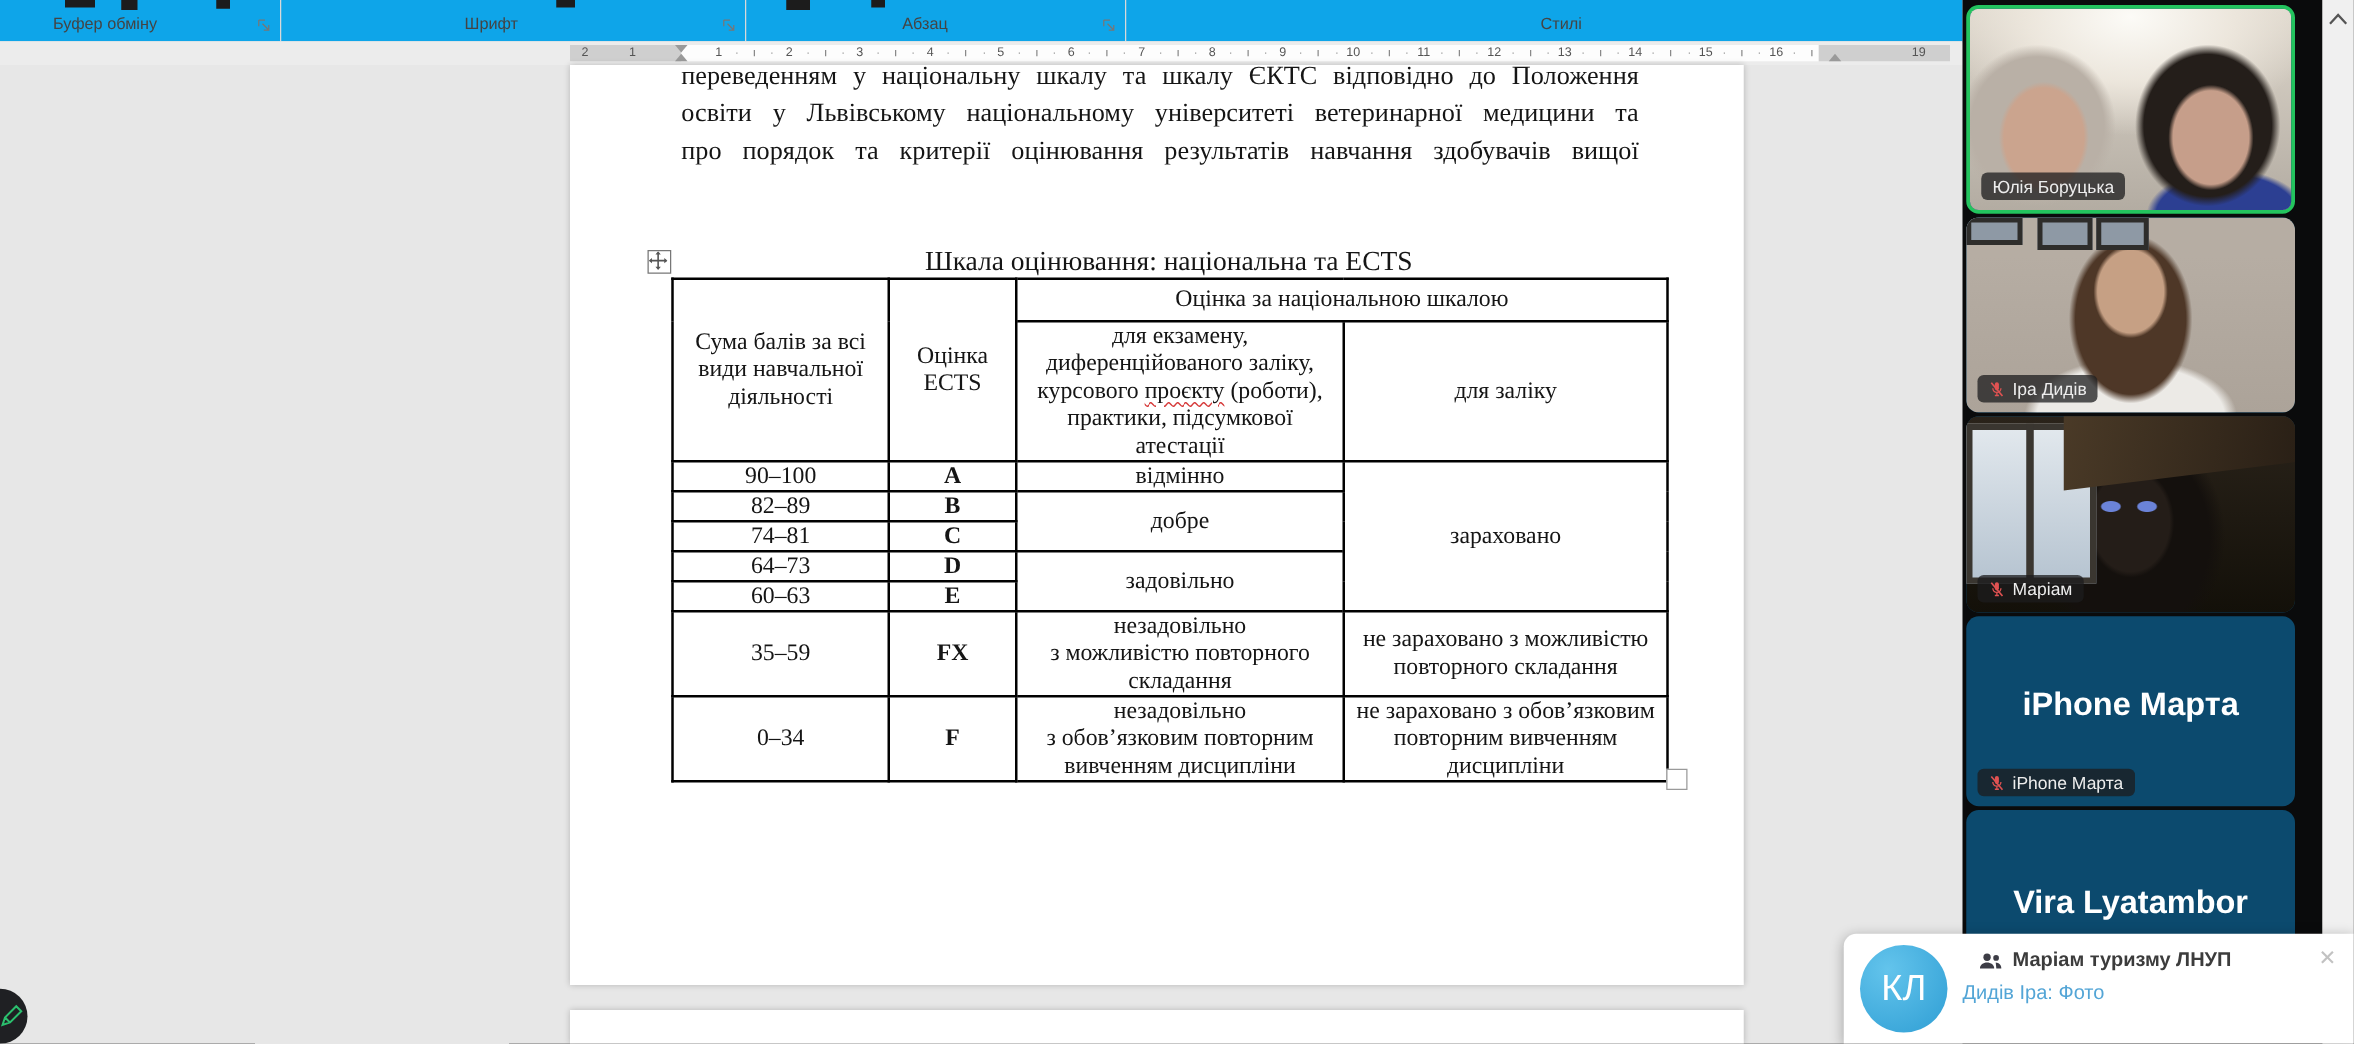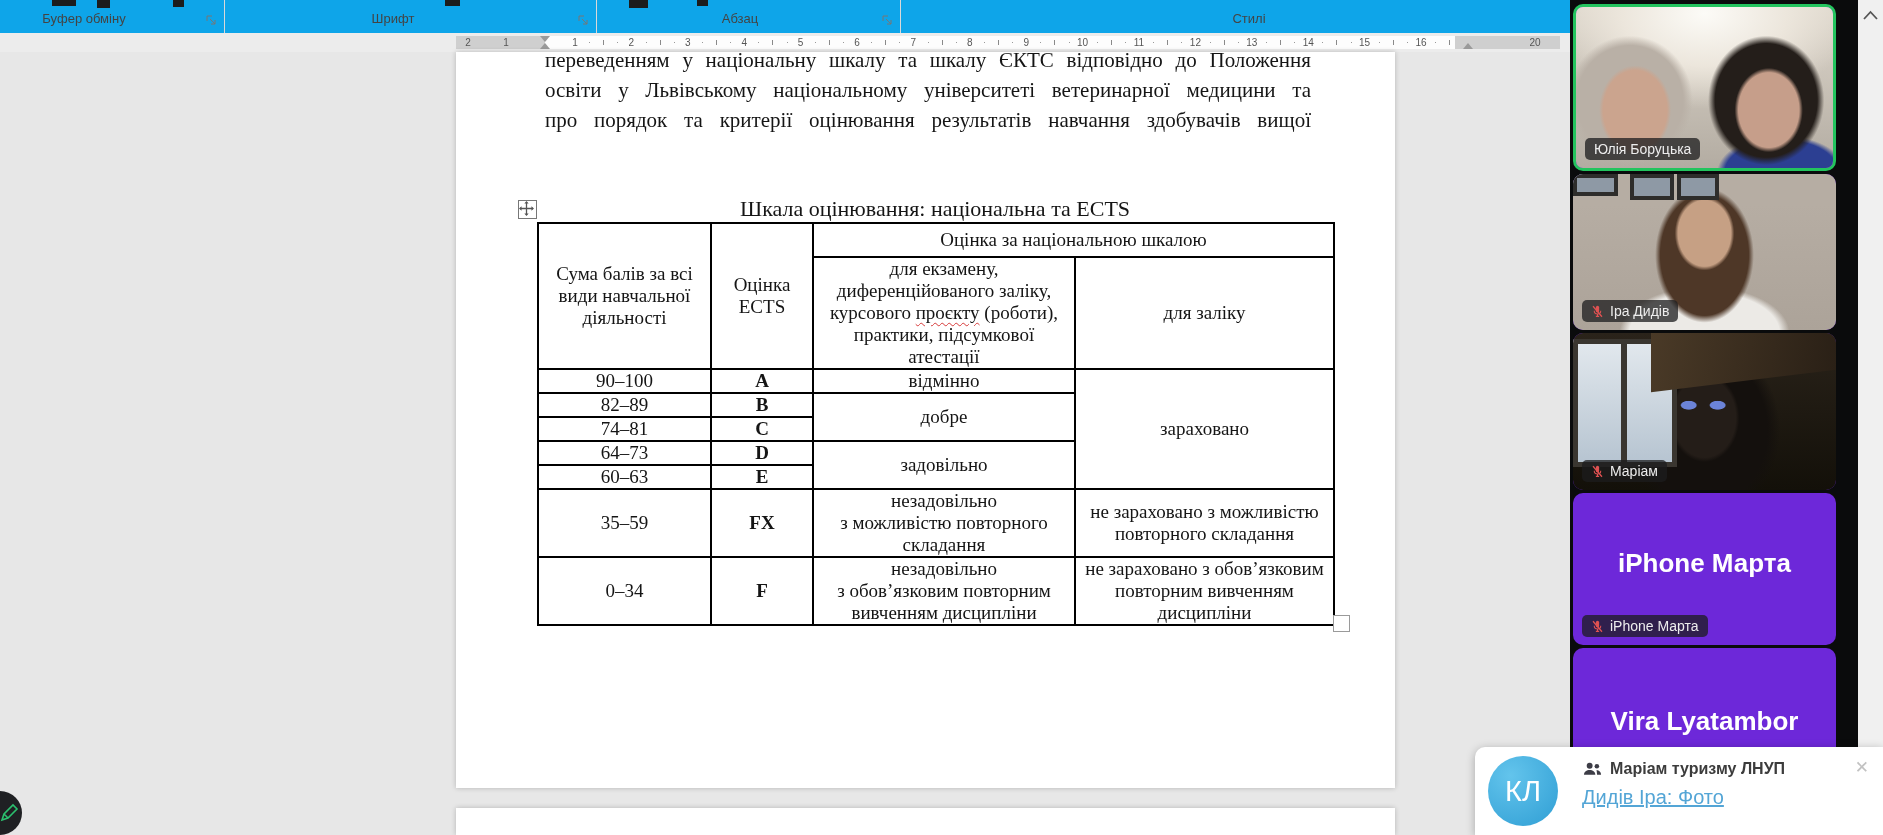--- a/index.html
+++ b/index.html
@@ -37,21 +37,21 @@
                font-size:19px;text-align:center;}
   .grade-table td{border:2px solid #000;padding:0 4px;white-space:pre-line;line-height:22px;vertical-align:middle;}
   .grade-table .grade{font-weight:bold;}
   .sq{text-decoration:underline wavy #d63a3a 1px;text-underline-offset:3px;}
   .rsz{left:877px;top:563px;width:15px;height:15px;border:1px solid #9a9a9a;background:#fff;}
 
   
   .vpanel{left:1570px;top:0;width:288px;height:835px;background:#0a0b0c;}
   .vstrip{left:1858px;top:0;width:25px;height:835px;background:#f0f0f0;}
   .tile{position:absolute;left:1573px;width:263px;border-radius:10px;overflow:hidden;
-        background:#6d28d9;box-sizing:border-box;}
+        background:#0c4a6e;box-sizing:border-box;}
   .t1{top:4px;height:167px;border:3px solid #23c45e;}
   .t2{top:174px;height:156px;}
   .t3{top:333px;height:157px;}
   .t4{top:493px;height:152px;padding-left:16px;}
   .t5{top:648px;height:140px;}
   .scene1{position:absolute;inset:0;background:
      radial-gradient(55px 68px at 75% 64%, #c69e8a 0 55%, transparent 62%),
      radial-gradient(88px 98px at 74% 58%, #241e1a 0 58%, transparent 66%),
      radial-gradient(58px 72px at 23% 64%, #cba48e 0 55%, transparent 62%),
      radial-gradient(95px 98px at 21% 58%, #b9b0a6 0 56%, transparent 66%),
@@ -81,21 +81,21 @@
   .chev{left:1862px;top:8px;width:17px;height:14px;cursor:pointer;}
 
   
   .notif{left:1475px;top:747px;width:408px;height:88px;background:#fff;border-radius:10px 0 0 0;
          box-shadow:0 2px 10px rgba(0,0,0,.28);z-index:30;}
   .n-avatar{position:absolute;left:13px;top:9px;width:70px;height:70px;border-radius:50%;
          background:radial-gradient(circle at 32% 28%, #63c4ec, #2f9ed4);color:#fff;font-size:29px;
          display:flex;align-items:center;justify-content:center;}
   .n-title{position:absolute;left:108px;top:13px;display:flex;align-items:center;gap:8px;
          font-size:16px;font-weight:bold;color:#3c3c3c;white-space:nowrap;}
-  .n-msg{position:absolute;left:107px;top:39px;font-size:20px;color:#53a5d6;cursor:pointer;text-decoration:underline;}
+  .n-msg{position:absolute;left:95px;top:39px;font-size:16px;color:#53a5d6;cursor:pointer;}
   .n-close{position:absolute;right:14px;top:10px;font-size:17px;color:#c2c2c2;cursor:pointer;}
 
   .annot-btn{left:-22px;top:791px;width:44px;height:44px;border-radius:50%;background:#1f2023;z-index:40;cursor:pointer;}
 </style>
 </head>
 <body>
 
 <div class="stage">
 
   <div class="abs ribbon">
@@ -128,21 +128,21 @@
     <div class="abs rib-sep" style="left:596px"></div>
     <div class="abs rib-sep" style="left:900px"></div>
   </div>
 
   <div class="abs ruler-strip">
     <div class="abs ruler-dark" style="left:456px;width:89px"></div>
     <div class="abs ruler-band"></div>
     <div class="abs ruler-dark" style="left:1455px;width:105px"></div>
     <span class="abs ruler-num" style="left:468px">2</span>
     <span class="abs ruler-num" style="left:506px">1</span>
-    <span class="abs ruler-num" style="left:1535px">20</span>
+    <span class="abs ruler-num" style="left:1535px">19</span>
     <div id="ruler-units">
         <span class="abs ruler-num" style="left: 575px;">1</span>
         <div class="abs ruler-dot" style="left: 589.1px;"></div>
         <div class="abs ruler-tick" style="left: 603.2px;"></div>
         <div class="abs ruler-dot" style="left: 617.3px;"></div>
         <span class="abs ruler-num" style="left: 631.4px;">2</span>
         <div class="abs ruler-dot" style="left: 645.5px;"></div>
         <div class="abs ruler-tick" style="left: 659.6px;"></div>
         <div class="abs ruler-dot" style="left: 673.7px;"></div>
         <span class="abs ruler-num" style="left: 687.8px;">3</span>

